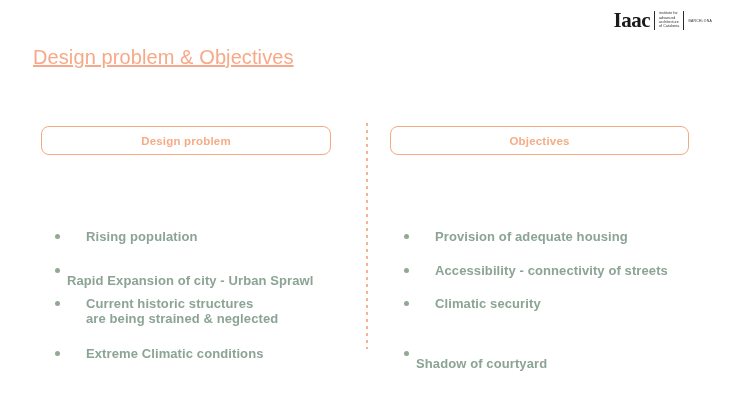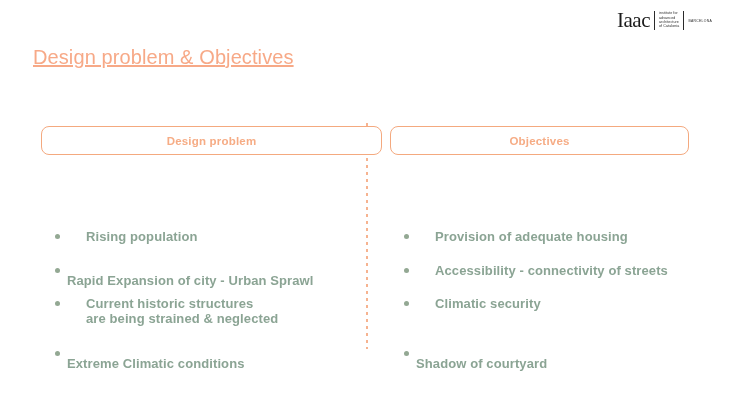--- a/index.html
+++ b/index.html
@@ -26,21 +26,21 @@
     position: absolute;
     top: 8px;
     right: 18px;
     display: flex;
     align-items: center;
     gap: 4px;
     height: 24px;
   }
   .logo-word {
     font-family: "Liberation Serif", serif;
-    font-weight: normal;
+    font-weight: bold;
     font-size: 21px;
     line-height: 21px;
     color: #1b1b1b;
     letter-spacing: -0.5px;
   }
   .logo-rule {
     width: 1px;
     height: 19px;
     background: #2b2b2b;
   }
@@ -81,21 +81,21 @@
   .columns {
     position: absolute;
     left: 0;
     top: 126px;
     width: 730px;
   }
   .column {
     position: absolute;
     top: 0;
   }
-  .column.left  { left: 41px;  width: 341px; }
+  .column.left  { left: 41px;  width: 290px; }
   .column.right { left: 390px; width: 299px; }
 
   .pill {
     box-sizing: border-box;
     width: 100%;
     height: 29px;
     border: 1.6px solid #f4a97f;
     border-radius: 8px;
     background: #ffffff;
     display: flex;
@@ -136,21 +136,21 @@
     color: #8ba494;
     line-height: 15px;
     letter-spacing: 0.1px;
     white-space: pre-line;
   }
 
   
   .column.left  .bullet-row:nth-child(1) { top: 74px; }
   .column.left  .bullet-row:nth-child(2) { top: 108px; flex-direction: column; }
   .column.left  .bullet-row:nth-child(3) { top: 141px; }
-  .column.left  .bullet-row:nth-child(4) { top: 191px; flex-direction: column; }
+  .column.left  .bullet-row:nth-child(4) { top: 191px; }
 
   
   .column.right .bullet-row:nth-child(1) { top: 74px; }
   .column.right .bullet-row:nth-child(2) { top: 108px; }
   .column.right .bullet-row:nth-child(3) { top: 141px; }
   .column.right .bullet-row:nth-child(4) { top: 191px; flex-direction: column; }
 
   
   .divider {
     position: absolute;

